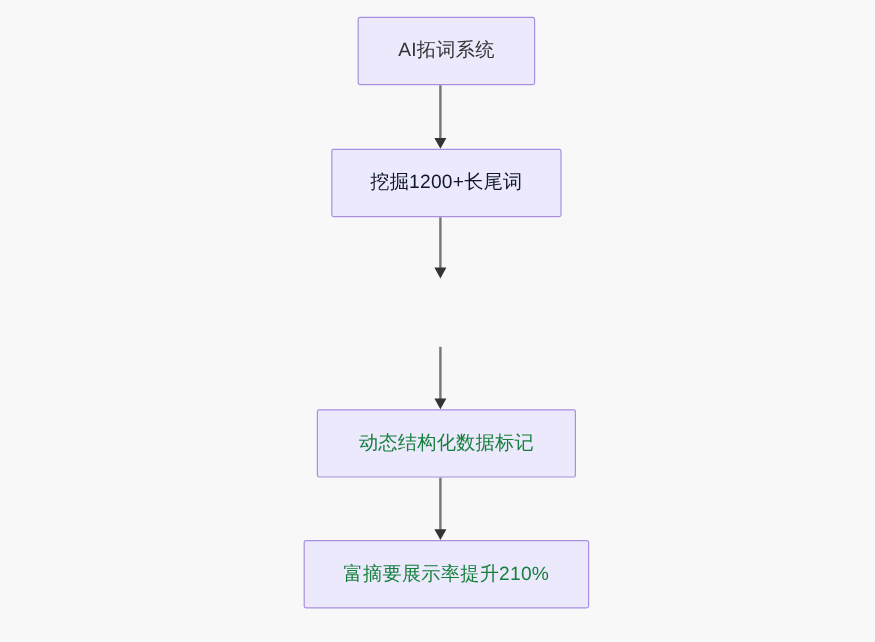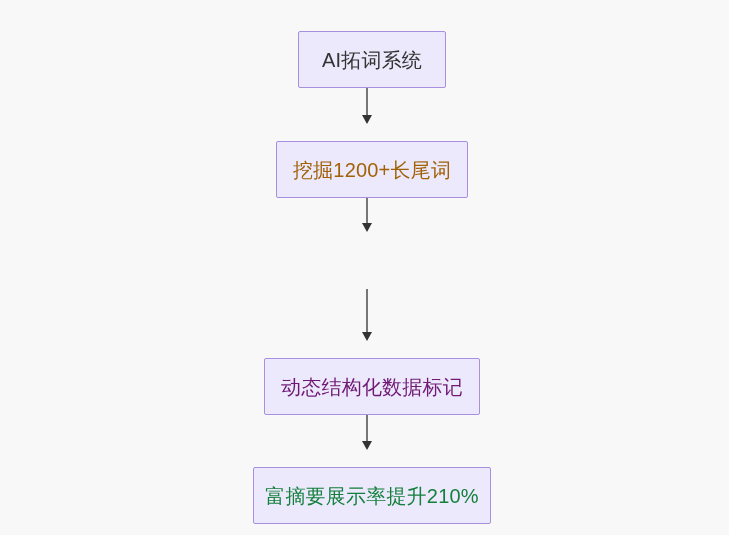--- a/index.html
+++ b/index.html
@@ -21,25 +21,24 @@
   .node {
     position: absolute;
     box-sizing: border-box;
     background: #ece9fc;
     border: 1px solid #a98fe0;
     border-radius: 2px;
     display: flex;
     align-items: center;
     justify-content: center;
     color: #333333;
-    font-size: 20px;
+    font-size: 16px;
     line-height: 1.2;
     letter-spacing: 0.2px;
     white-space: nowrap;
-    margin-top: 17px;
   }
   .edge {
     position: absolute;
     pointer-events: none;
   }
   .edge-line {
     position: absolute;
     left: 50%;
     top: 0;
     width: 2px;
@@ -76,23 +75,23 @@
     <div class="edge-head" style="border-top-color: rgb(51, 51, 51);"></div>
   </div>
   <div class="edge" style="left: 367px; top: 398px; height: 52px; width: 12px; margin-left: -6px;">
     <div class="edge-line" style="height: 44px; background: rgb(118, 118, 118);"></div>
     <div class="edge-head" style="border-top-color: rgb(51, 51, 51);"></div>
   </div>
 
   <div class="node" style="left: 298px; top: 14px; width: 148px; height: 57px; background: rgb(236, 233, 252); border-color: rgb(169, 143, 224); color: rgb(51, 51, 51);">
     <span>AI拓词系统</span>
   </div>
-  <div class="node" style="left: 276px; top: 124px; width: 192px; height: 57px; background: rgb(236, 233, 252); border-color: rgb(169, 143, 224); color: #a16207;">
+  <div class="node" style="left: 276px; top: 124px; width: 192px; height: 57px; background: rgb(236, 233, 252); border-color: rgb(169, 143, 224); color: #0f172a;">
     <span>挖掘1200+长尾词</span>
   </div>
-  <div class="node" style="left: 264px; top: 341px; width: 216px; height: 57px; background: rgb(236, 233, 252); border-color: rgb(169, 143, 224); color: #701a75;">
+  <div class="node" style="left: 264px; top: 341px; width: 216px; height: 57px; background: rgb(236, 233, 252); border-color: rgb(169, 143, 224); color: #15803d;">
     <span>动态结构化数据标记</span>
   </div>
   <div class="node" style="left: 253px; top: 450px; width: 238px; height: 57px; background: rgb(236, 233, 252); border-color: rgb(169, 143, 224); color: #15803d;">
     <span>富摘要展示率提升210%</span>
   </div>
 
 </div>
 
 </body></html>

